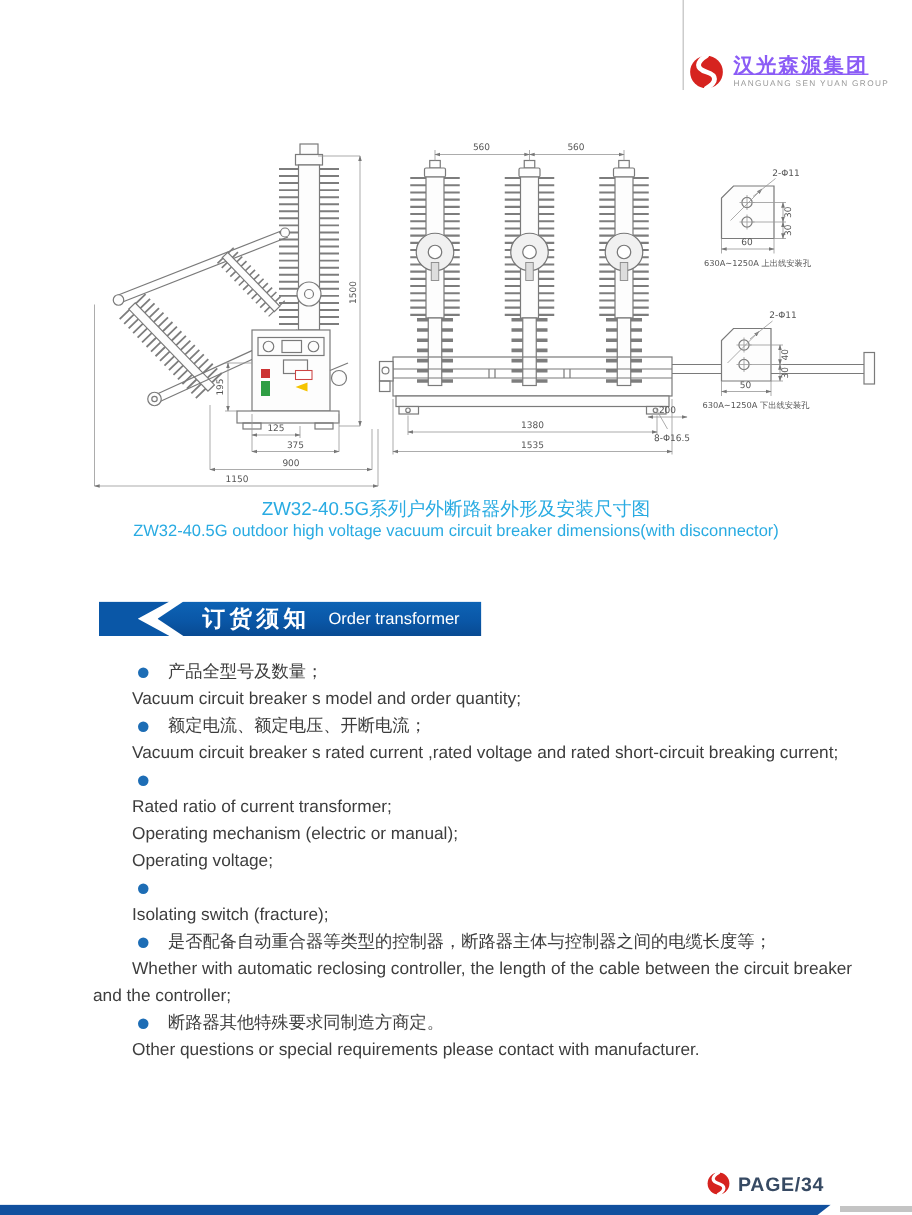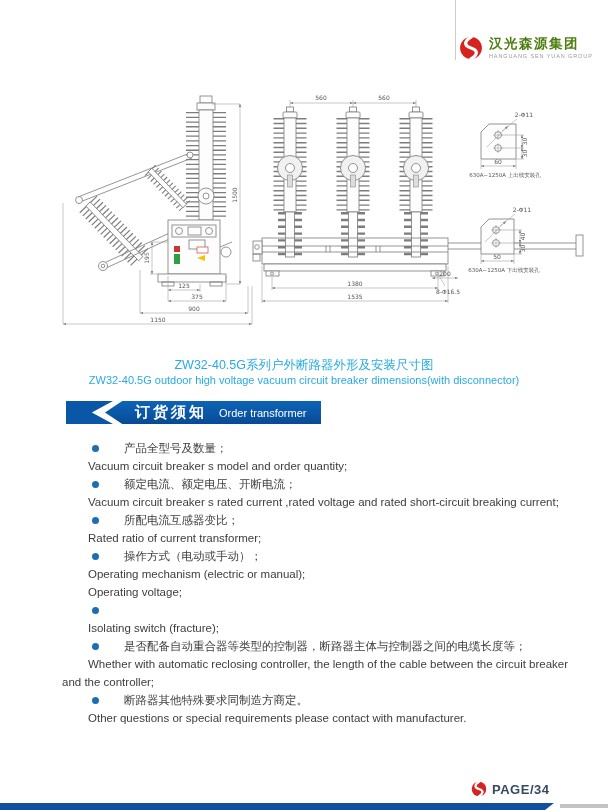--- a/index.html
+++ b/index.html
@@ -4,50 +4,50 @@
 <style>
   html,body{margin:0;padding:0;background:#e8e8e8;}
   .page{position:relative;width:608px;height:810px;background:#ffffff;overflow:hidden;
         font-family:"Liberation Sans","DejaVu Sans",sans-serif;}
 
   
   .v-divider{position:absolute;left:455px;top:0;width:1px;height:60px;background:#cccccc;}
   .brand{position:absolute;left:459px;top:36px;display:flex;align-items:center;gap:6px;}
   .brand svg{width:24px;height:24px;flex:none;}
   .brand-txt{display:flex;flex-direction:column;line-height:1;}
-  .brand-cn{font-size:13.5px;font-weight:bold;color:#4d7c0f;letter-spacing:1.5px;white-space:nowrap;}
+  .brand-cn{font-size:13.5px;font-weight:bold;color:#8b5cf6;letter-spacing:1.5px;white-space:nowrap;text-decoration:underline;}
   .brand-en{font-size:5.5px;color:#9a9a9a;letter-spacing:0.9px;margin-top:3px;white-space:nowrap;}
 
   
   .drawing{position:absolute;left:0;top:0;width:608px;height:340px;}
   .ln{fill:none;stroke:#7a7a7a;stroke-width:0.8;}
   .lnf{fill:#fdfdfd;stroke:#7a7a7a;stroke-width:0.8;}
   .dim{stroke:#9a9a9a;stroke-width:0.55;fill:none;}
   .dimt{font-size:6px;fill:#555;text-anchor:middle;font-family:"DejaVu Sans",sans-serif;}
   .capt{font-size:5.5px;fill:#555;text-anchor:middle;font-family:"DejaVu Sans",sans-serif;}
 
   
-  .fig-caption{position:absolute;left:0;top:358px;width:608px;text-align:center;color:#29abe2;}
+  .fig-caption{position:absolute;left:0;top:332px;width:608px;text-align:center;color:#29abe2;}
   .fig-caption .cn{font-size:12.5px;line-height:15px;}
   .fig-caption .en{font-size:11px;line-height:15px;}
 
   
   .banner{position:absolute;left:0;top:401px;width:488px;height:23px;}
   .banner-block{position:absolute;left:66px;top:0;width:47px;height:23px;background:#0a57a7;
                 clip-path:polygon(0 0,100% 0,55% 50%,100% 100%,0 100%);}
   .banner-bar{position:absolute;left:105px;top:0;width:216px;height:23px;
               background:linear-gradient(180deg,#0d63b5,#0a57a7 55%,#084a92);
               clip-path:polygon(0 50%,8% 0,100% 0,100% 100%,8% 100%);
               display:flex;align-items:center;padding-left:30px;box-sizing:border-box;}
   .banner-cn{color:#ffffff;font-weight:bold;font-size:15px;letter-spacing:3px;white-space:nowrap;}
   .banner-en{color:#ffffff;font-size:11px;margin-left:12px;white-space:nowrap;}
 
   
   .guidelines{position:absolute;left:62px;top:439px;width:532px;color:#3d3d3d;}
-  .g-cn{display:flex;align-items:center;gap:25px;padding-left:30px;font-size:11.5px;line-height:18px;height:18px;}
+  .g-cn{display:flex;align-items:center;gap:13px;padding-left:30px;font-size:11.5px;line-height:18px;height:18px;}
   .dot{width:7px;height:7px;border-radius:50%;background:#1d6db5;flex:none;}
   .g-en{margin:0;padding:0 14px 0 0;text-indent:26px;font-size:11.5px;line-height:18px;}
 
   
   .footer-badge{position:absolute;left:471px;top:781px;display:flex;align-items:center;gap:5px;}
   .footer-badge svg{width:16px;height:16px;flex:none;}
   .page-num{font-size:13px;font-weight:600;color:#374a63;letter-spacing:0.5px;}
   .bar-blue{position:absolute;left:0;top:803px;width:554px;height:7px;background:#11509e;
             clip-path:polygon(0 0,100% 0,calc(100% - 9px) 100%,0 100%);}
   .bar-gray{position:absolute;left:560px;top:804px;width:48px;height:4px;background:#c4c4c4;}
@@ -282,27 +282,22 @@
         <span>产品全型号及数量；</span>
       </div>
     <p class="g-en">Vacuum circuit breaker s model and order quantity;</p>
     <div class="g-cn">
         <span class="dot"></span>
         <span>额定电流、额定电压、开断电流；</span>
       </div>
     <p class="g-en">Vacuum circuit breaker s rated current ,rated voltage and rated short-circuit breaking current;</p>
     <div class="g-cn">
         <span class="dot"></span>
-        <span>所配电流互感器变比；</span>
       </div>
     <p class="g-en">Rated ratio of current transformer;</p>
-    <div class="g-cn">
-        <span class="dot"></span>
-        <span>操作方式（电动或手动）；</span>
-      </div>
     <p class="g-en">Operating mechanism (electric or manual);</p>
     <p class="g-en">Operating voltage;</p>
     <div class="g-cn">
         <span class="dot"></span>
       </div>
     <p class="g-en">Isolating switch (fracture);</p>
     <div class="g-cn">
         <span class="dot"></span>
         <span>是否配备自动重合器等类型的控制器，断路器主体与控制器之间的电缆长度等；</span>
       </div>

